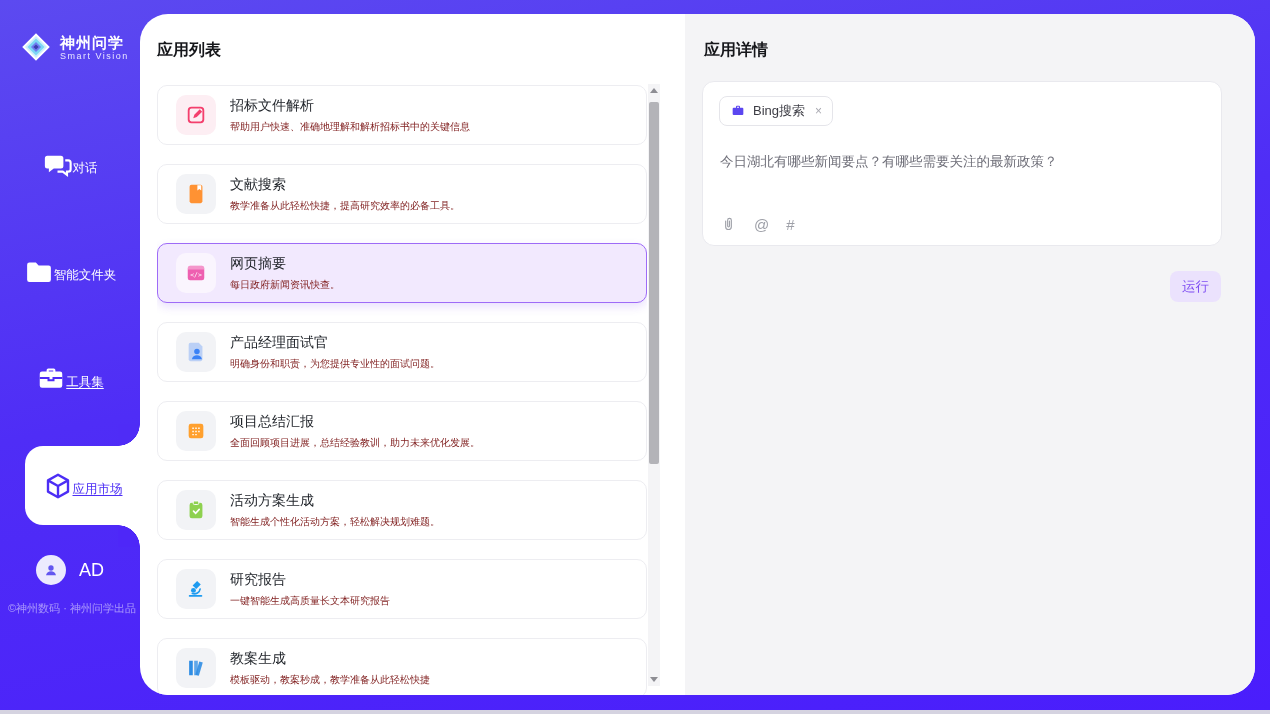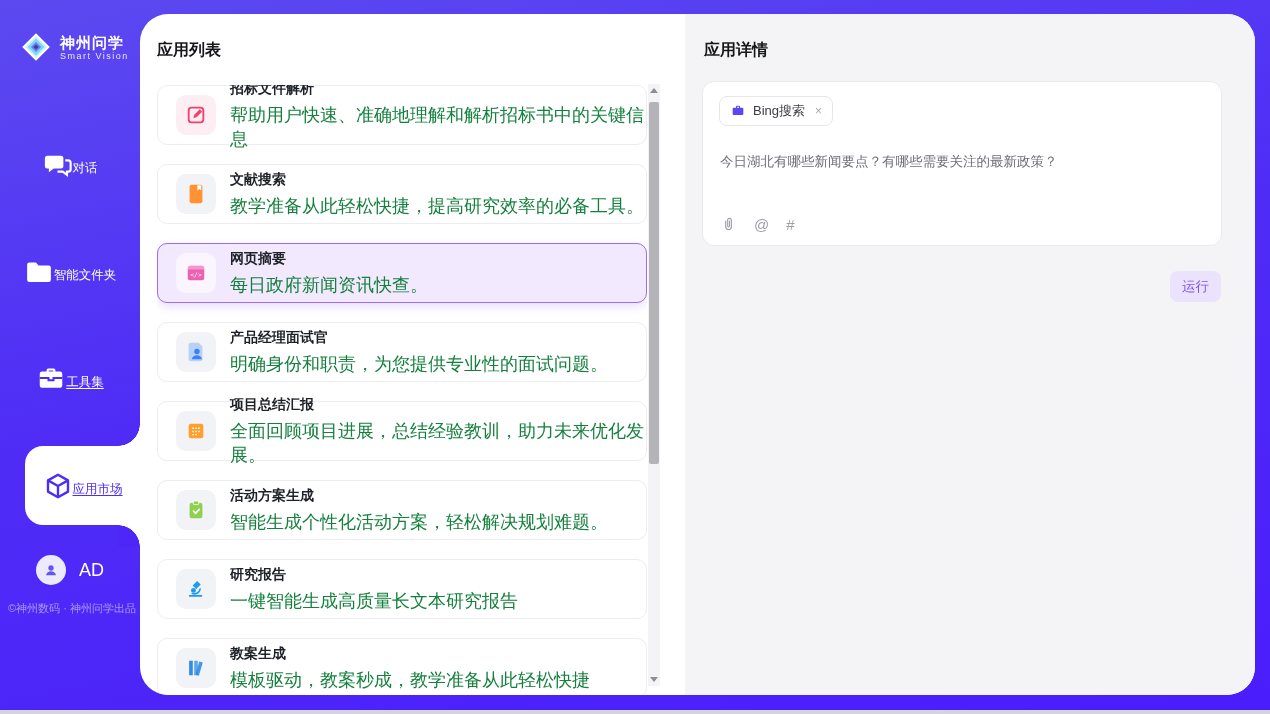--- a/index.html
+++ b/index.html
@@ -36,22 +36,22 @@
   
   .main { position:absolute; left:140px; top:14px; width:1115px; height:681px; background:#fff; border-radius:28px; overflow:hidden; }
 
   .list-panel { position:absolute; left:0; top:0; width:545px; height:100%; }
   .panel-title { position:absolute; top:26px; left:17px; font-size:16px; font-weight:bold; color:#16171b; }
   .cards { position:absolute; top:71px; left:17px; width:490px; bottom:0; overflow:hidden; }
   .card { height:60px; border:1px solid #ededf1; border-radius:10px; margin-bottom:19px; display:flex; align-items:center; padding-left:18px; background:#fff; cursor:pointer; }
   .card.selected { background:#f2e9fe; border:1px solid #9e6bf7; box-shadow:0 4px 10px rgba(120,60,240,.16); }
   .card-icon { width:40px; height:40px; border-radius:10px; background:#f2f3f6; display:flex; align-items:center; justify-content:center; margin-right:14px; flex:none; }
   .card-icon svg { width:22px; height:22px; display:block; }
-  .card-title { font-size:14px; font-weight:bold; color:#1e2228; margin-bottom:5px; }
-  .card-desc { font-size:18px; color:#15803d; }
+  .card-title { font-size:14px; font-weight:normal; color:#1e2228; margin-bottom:5px; }
+  .card-desc { font-size:10px; color:#7f1d1d; }
 
   .scrollbar { position:absolute; left:508px; top:70px; width:12px; height:602px; background:#f4f4f6; }
   .sb-up { width:0; height:0; border-left:4px solid transparent; border-right:4px solid transparent; border-bottom:5px solid #8d8d93; margin:4px auto 0; }
   .sb-down { position:absolute; bottom:4px; left:2px; width:0; height:0; border-left:4px solid transparent; border-right:4px solid transparent; border-top:5px solid #8d8d93; }
   .sb-thumb { position:absolute; top:18px; left:1px; width:10px; height:362px; background:#b3b3b8; border-radius:2px; }
 
   .detail-panel { position:absolute; left:545px; top:0; width:570px; height:100%; background:#f4f4f6; border-radius:0 24px 24px 0; }
   .prompt-card { position:absolute; left:17px; top:67px; width:520px; height:165px; background:#fff; border:1px solid #e9e9ee; border-radius:12px; }
   .chip { position:absolute; left:16px; top:14px; height:30px; display:inline-flex; align-items:center; gap:7px; padding:0 10px; border:1px solid #e5e5ea; border-radius:8px; background:#fff; }
   .chip svg { width:16px; height:16px; color:#5b46f0; }

